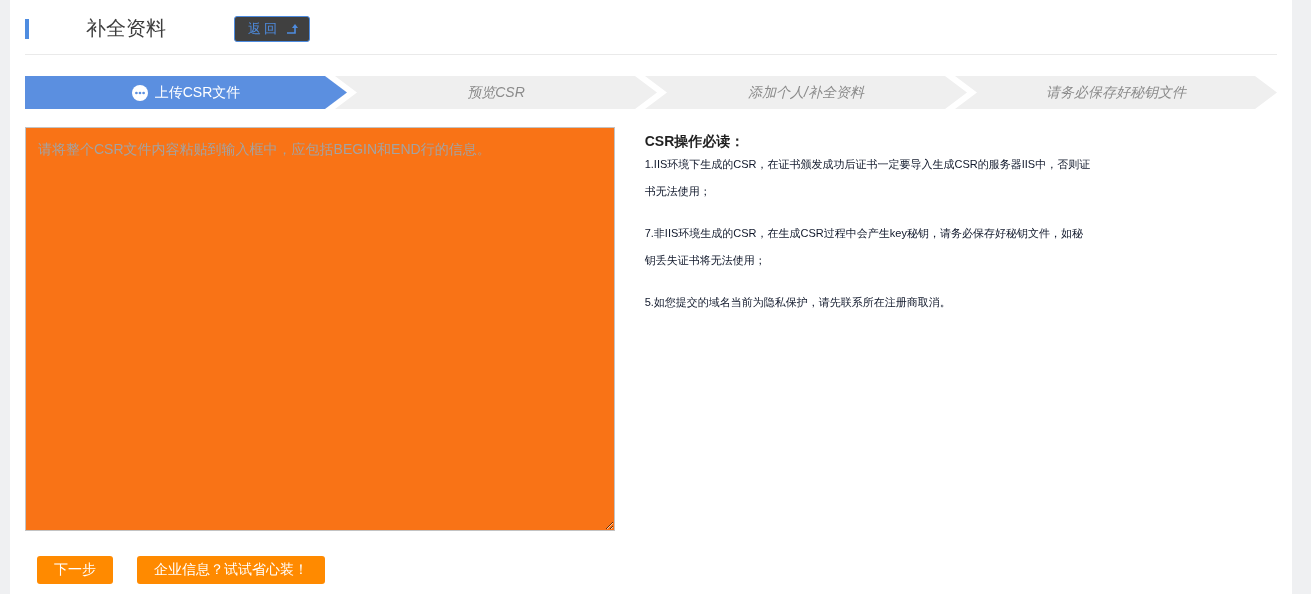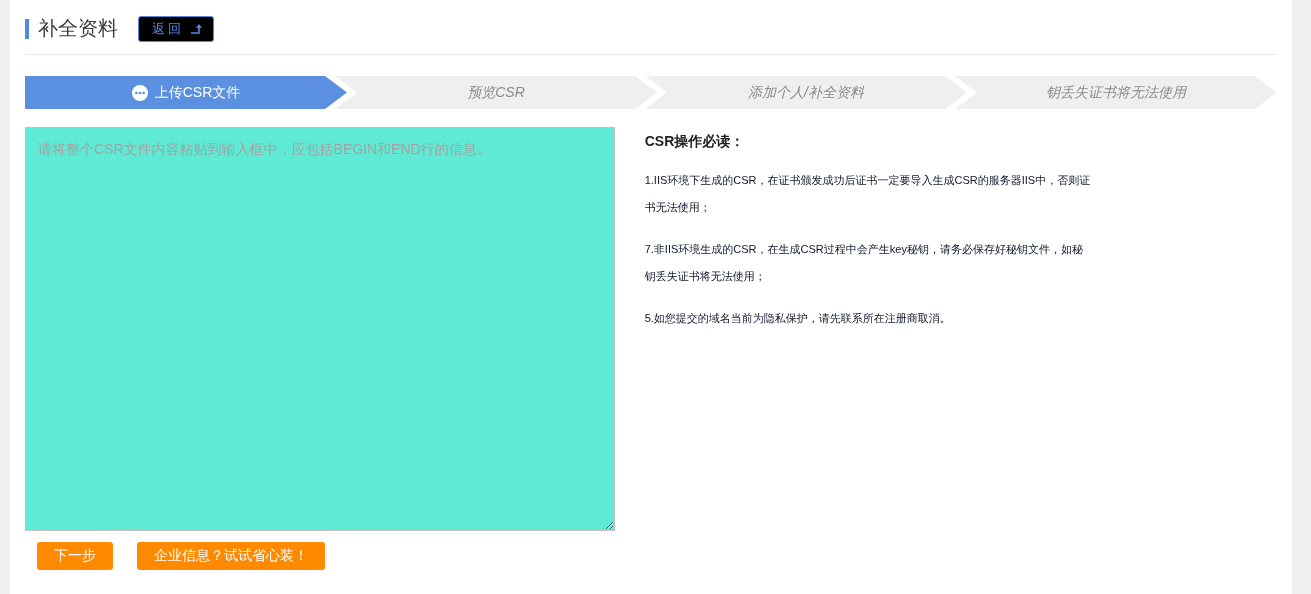--- a/index.html
+++ b/index.html
@@ -15,37 +15,38 @@
     margin: 0 19px 16px 10px;
     min-height: 578px;
     padding: 15px 15px 30px 15px;
   }
   
   .header-row {
     display: flex;
     align-items: center;
     padding-bottom: 12px;
     border-bottom: 1px solid #eaeaea;
+    gap: 48px;
   }
   .title-accent-bar {
     width: 4px; height: 20px;
     background: #4e8ce0;
     margin-right: 9px;
   }
   .page-title {
     font-size: 20px;
     font-weight: 400;
     color: #3d3d3d;
   }
   .back-btn {
     display: inline-flex;
     align-items: center;
     gap: 6px;
     margin-left: 20px;
-    background: #000000;
+    background: #404040;
     border: 1px solid #4e8ce0;
     border-radius: 3px;
     color: #4e8ce0;
     font-size: 13px;
     letter-spacing: 3px;
     padding: 3px 10px 3px 13px;
     cursor: pointer;
     font-family: inherit;
   }
   .back-btn svg { flex: 0 0 auto; }
@@ -83,46 +84,45 @@
     width: 601px;
     height: 404px;
     border: 1px solid #c3c3c3;
     padding: 10px 12px;
     font-family: inherit;
     font-size: 14px;
     line-height: 1.6;
     color: #333;
     resize: both;
     outline: none;
-    background: #5eead4;
+    background: #f97316;
   }
   .csr-textarea::placeholder { color: #a3a3a3; }
   .notes {
     margin-left: 30px;
     padding-top: 6px;
     width: 645px;
   }
   .notes-title {
     font-size: 14px;
     font-weight: 700;
     color: #1f1f1f;
-    margin-bottom: 16px;
   }
   .note-item {
     font-size: 11px;
     color: #0f172a;
     line-height: 27px;
     margin-bottom: 15px;
     white-space: pre-line;
   }
   
   .actions-row {
     display: flex;
     gap: 24px;
-    margin-top: 11px;
+    margin-top: 25px;
     padding-left: 12px;
   }
   .btn-orange {
     background: #ff8a00;
     color: #ffffff;
     border: none;
     border-radius: 3px;
     height: 28px;
     padding: 0 17px;
     font-size: 14px;
@@ -161,21 +161,21 @@
       </span>
       <span>上传CSR文件</span>
     </div>
     <div class="step">
       <span>预览CSR</span>
     </div>
     <div class="step">
       <span>添加个人/补全资料</span>
     </div>
     <div class="step">
-      <span>钥丢失证书将无法使用</span>
+      <span>请务必保存好秘钥文件</span>
     </div>
   </div>
 
   <div class="content-row">
     <textarea class="csr-textarea" placeholder="请将整个CSR文件内容粘贴到输入框中，应包括BEGIN和END行的信息。" style=""></textarea>
 
     <div class="notes">
       <div class="notes-title">CSR操作必读：</div>
       <p class="note-item">1.IIS环境下生成的CSR，在证书颁发成功后证书一定要导入生成CSR的服务器IIS中，否则证
 书无法使用；</p>

